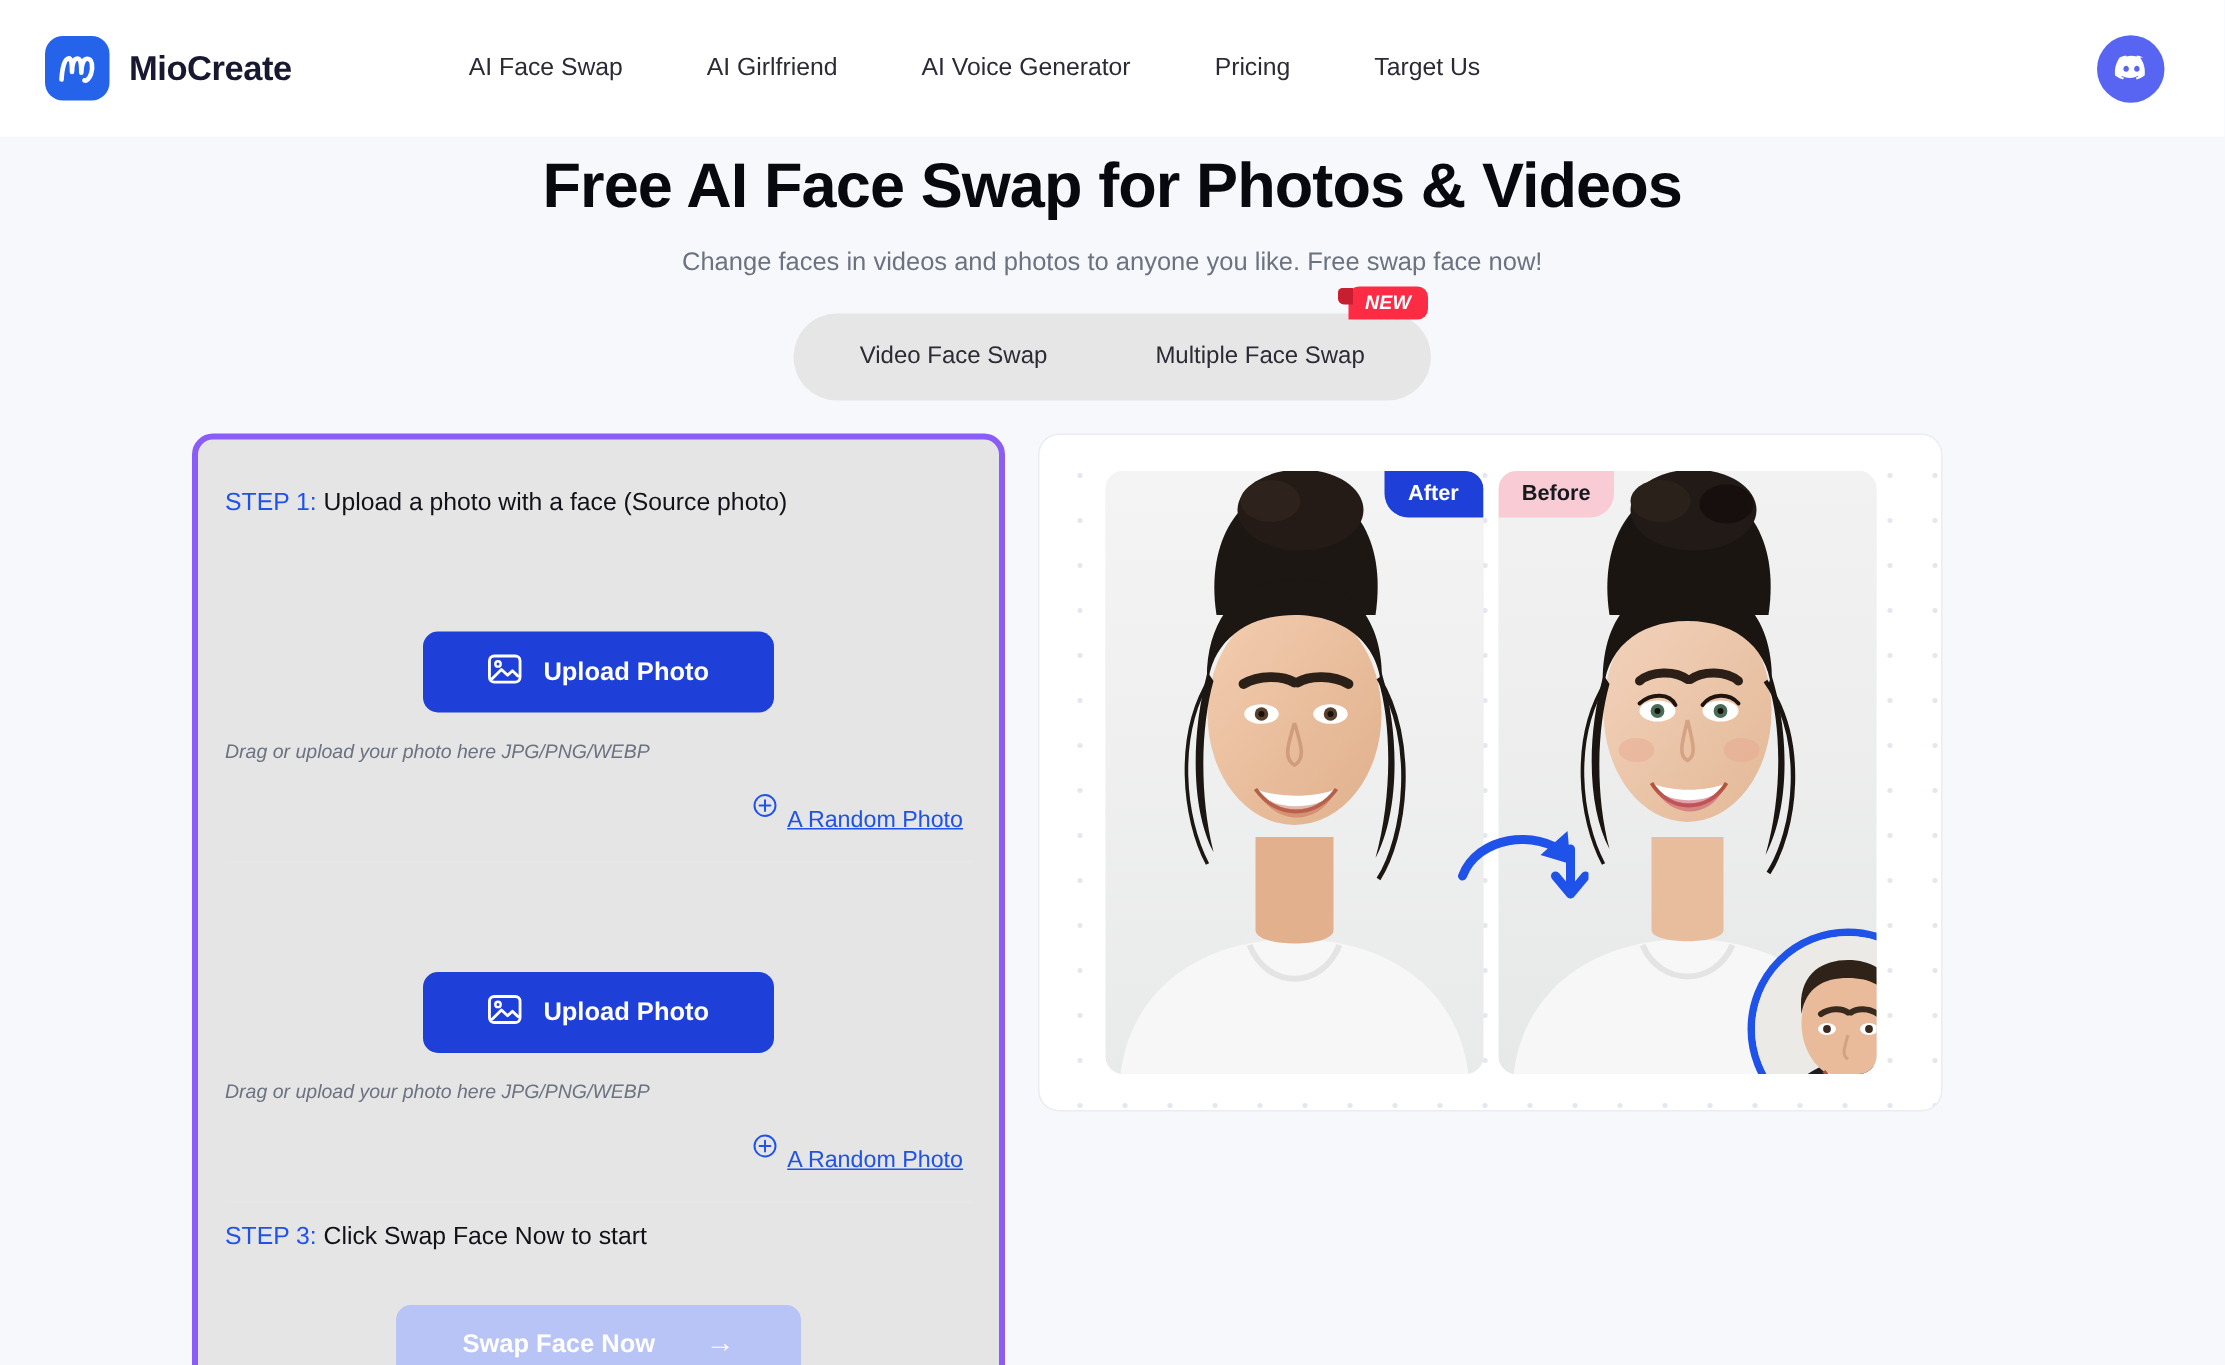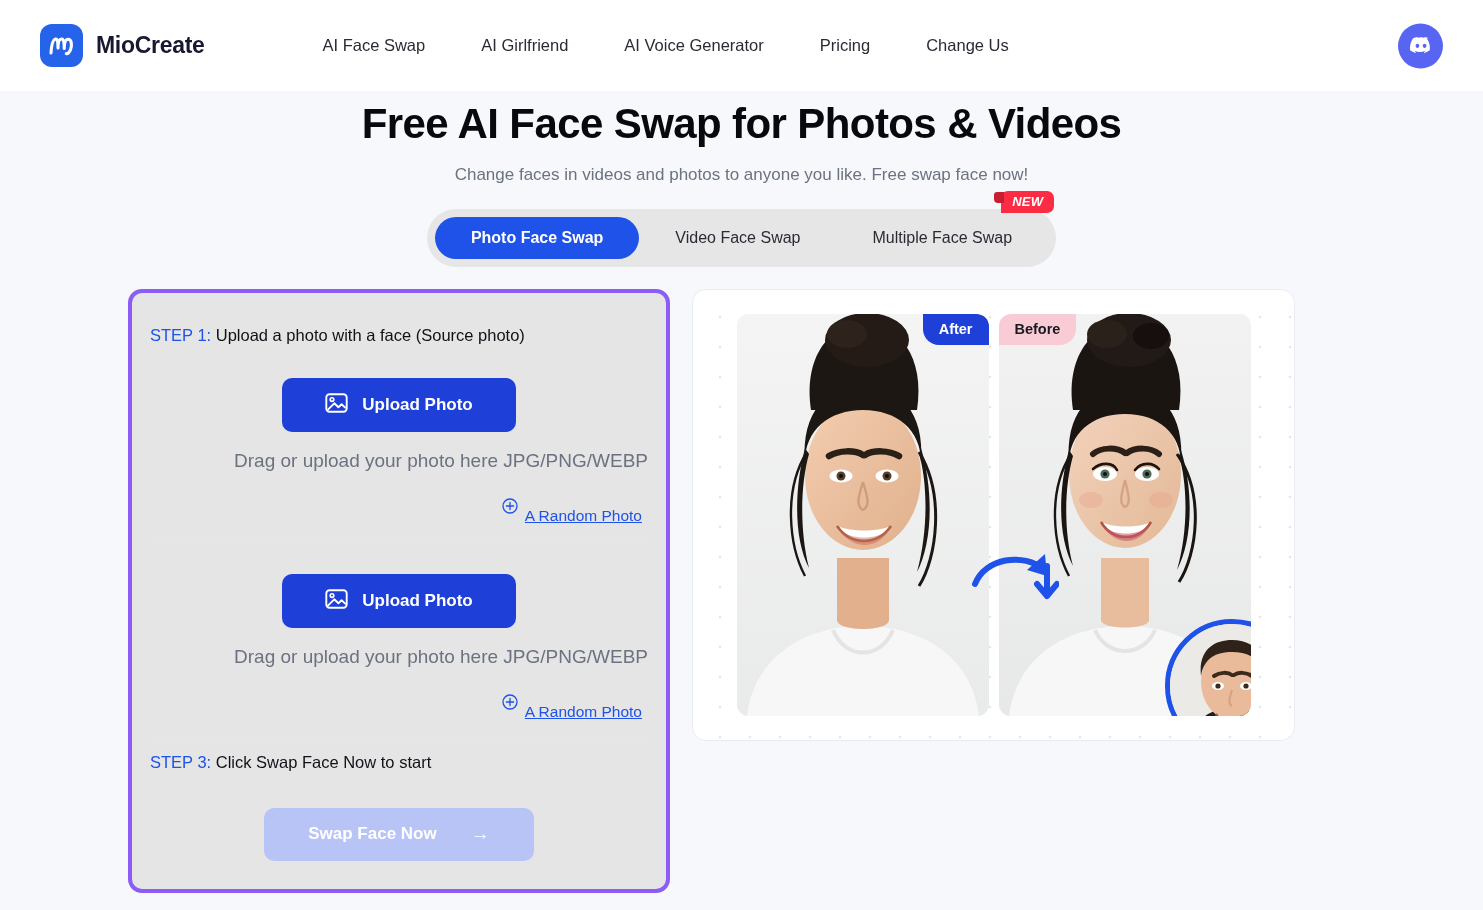--- a/index.html
+++ b/index.html
@@ -13,21 +13,21 @@
     color: #1a1a2e;
     overflow: hidden;
   }
 
   
   .site-header {
     height: 91px;
     background: #ffffff;
     display: flex;
     align-items: center;
-    padding: 0 40px;
+    padding: 0 30px;
     position: relative;
   }
   .brand {
     display: flex;
     align-items: center;
     gap: 13px;
     cursor: pointer;
   }
   .brand-logo {
     width: 43px;
@@ -191,26 +191,28 @@
     border: none;
     border-radius: 10px;
     font-family: inherit;
     font-size: 17px;
     font-weight: bold;
     display: flex;
     align-items: center;
     justify-content: center;
     gap: 14px;
     cursor: pointer;
+    margin-top: 43px;
   }
   .hint {
-    text-align: right;
-    font-size: 19px;
+    text-align: left;
+    font-size: 13px;
     color: #6b7280;
     margin-top: 18px;
+    font-style: italic;
   }
   .random-row {
     display: flex;
     justify-content: flex-end;
     margin-top: 14px;
     padding-right: 6px;
   }
   .random-link {
     display: inline-flex;
     align-items: center;
@@ -331,40 +333,39 @@
       </svg>
     </div>
     <span class="brand-name">MioCreate</span>
   </div>
 
   <nav class="main-nav">
     <a class="nav-link">AI Face Swap</a>
     <a class="nav-link">AI Girlfriend</a>
     <a class="nav-link">AI Voice Generator</a>
     <a class="nav-link">Pricing</a>
-    <a class="nav-link">Change Us</a>
+    <a class="nav-link">Target Us</a>
   </nav>
 
   <div class="header-right">
     <button class="discord-btn" aria-label="Discord">
       <svg width="26" height="26" viewBox="0 0 24 24" aria-hidden="true">
         <path fill="#ffffff" d="M19.3 5.4A16 16 0 0 0 15.4 4.2l-.3.6a11.9 11.9 0 0 0-6.2 0l-.3-.6A16 16 0 0 0 4.7 5.4C2.2 9.1 1.5 12.8 1.9 16.4a16.2 16.2 0 0 0 4.9 2.5l.6-1a10.6 10.6 0 0 1-1.7-.8l.4-.3a11.6 11.6 0 0 0 9.8 0l.4.3c-.5.3-1.1.6-1.7.8l.6 1a16.2 16.2 0 0 0 4.9-2.5c.5-4.2-.6-7.9-2.8-11zM8.7 14.2c-1 0-1.7-.9-1.7-1.9s.8-1.9 1.7-1.9 1.8.9 1.7 1.9c0 1-.8 1.9-1.7 1.9zm6.6 0c-1 0-1.7-.9-1.7-1.9s.8-1.9 1.7-1.9 1.8.9 1.7 1.9c0 1-.7 1.9-1.7 1.9z"></path>
       </svg>
     </button>
   </div>
 </header>
 
 <section class="hero">
   <h1 class="hero-title">Free AI Face Swap for Photos &amp; Videos</h1>
   <p class="hero-sub">Change faces in videos and photos to anyone you like. Free swap face now!</p>
 </section>
 
 <div class="tabs-wrap">
   <div class="tabs">
-    <button class="tab active">Photo Face Swap</button>
     <button class="tab">Video Face Swap</button>
     <span class="tab-badge-host">
       <button class="tab">Multiple Face Swap</button>
       <span class="new-badge">NEW</span>
     </span>
   </div>
 </div>
 
 <div class="content">
 

